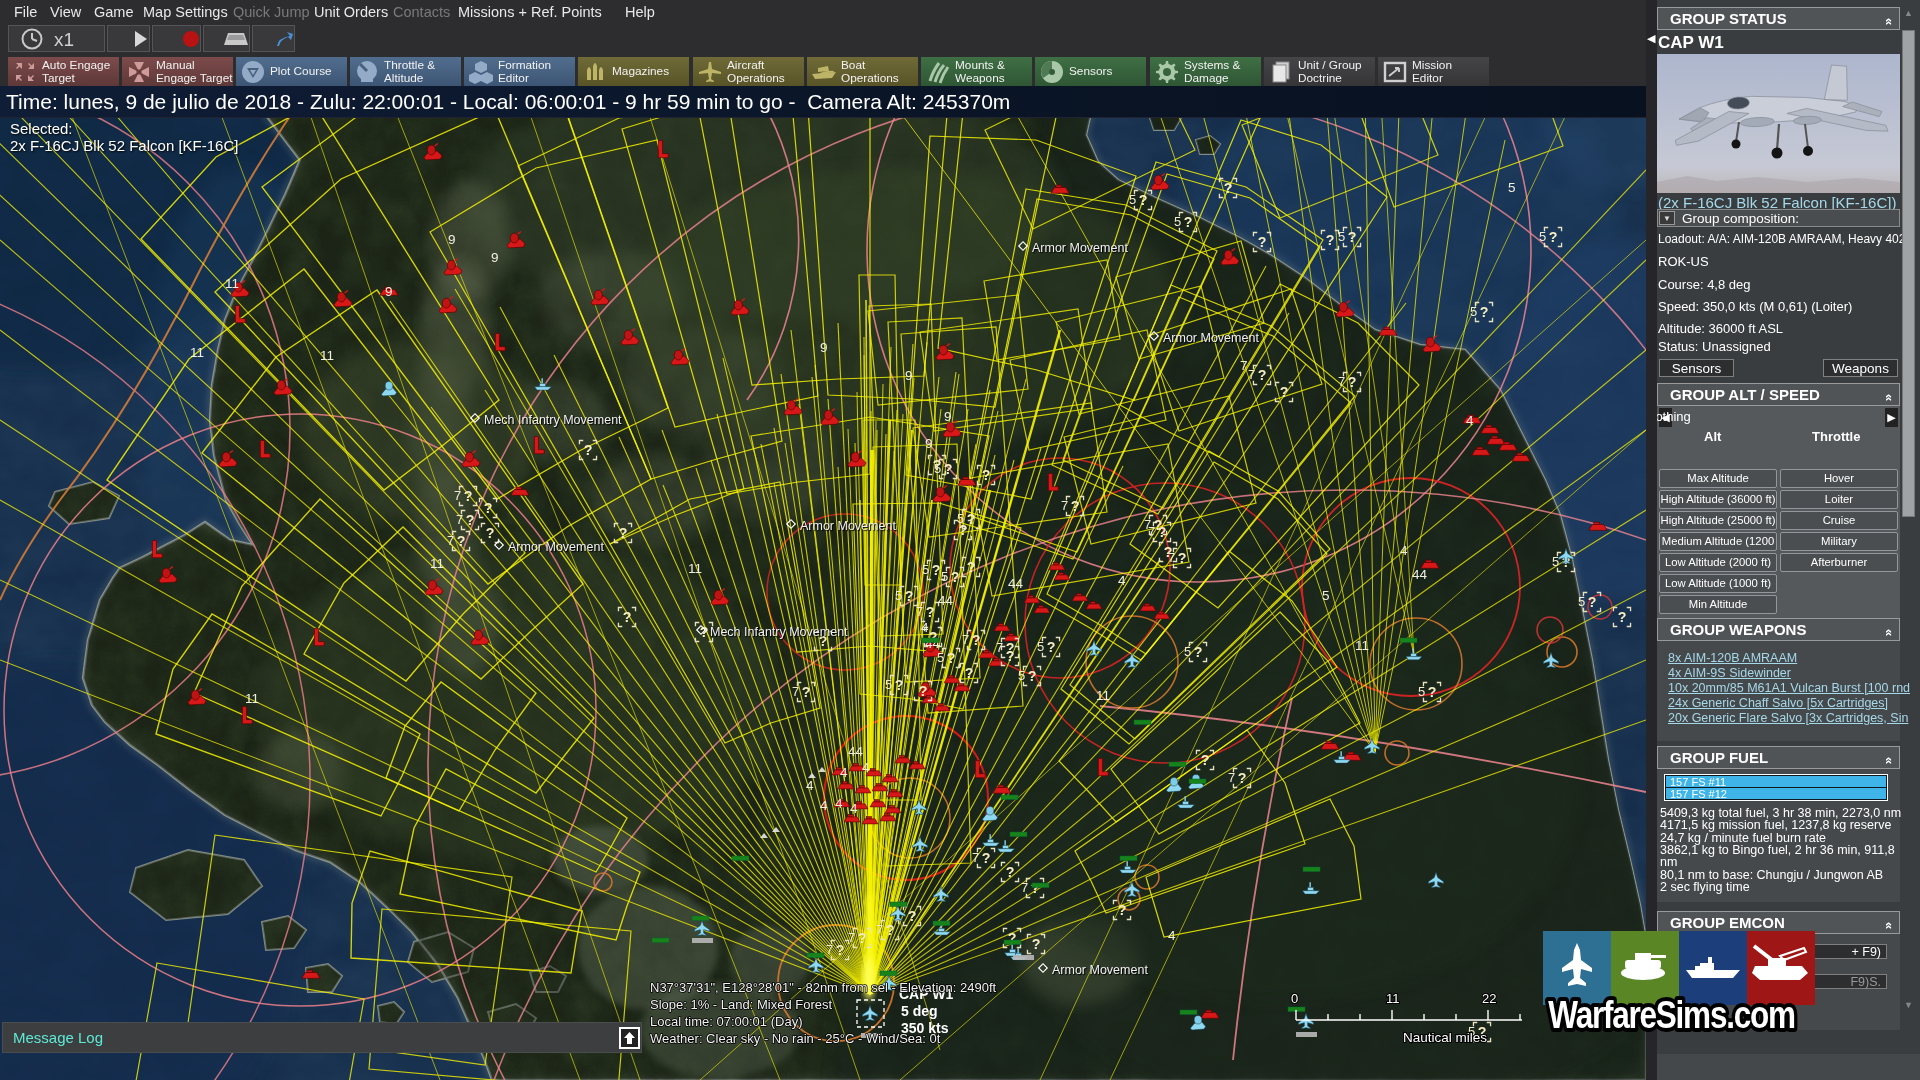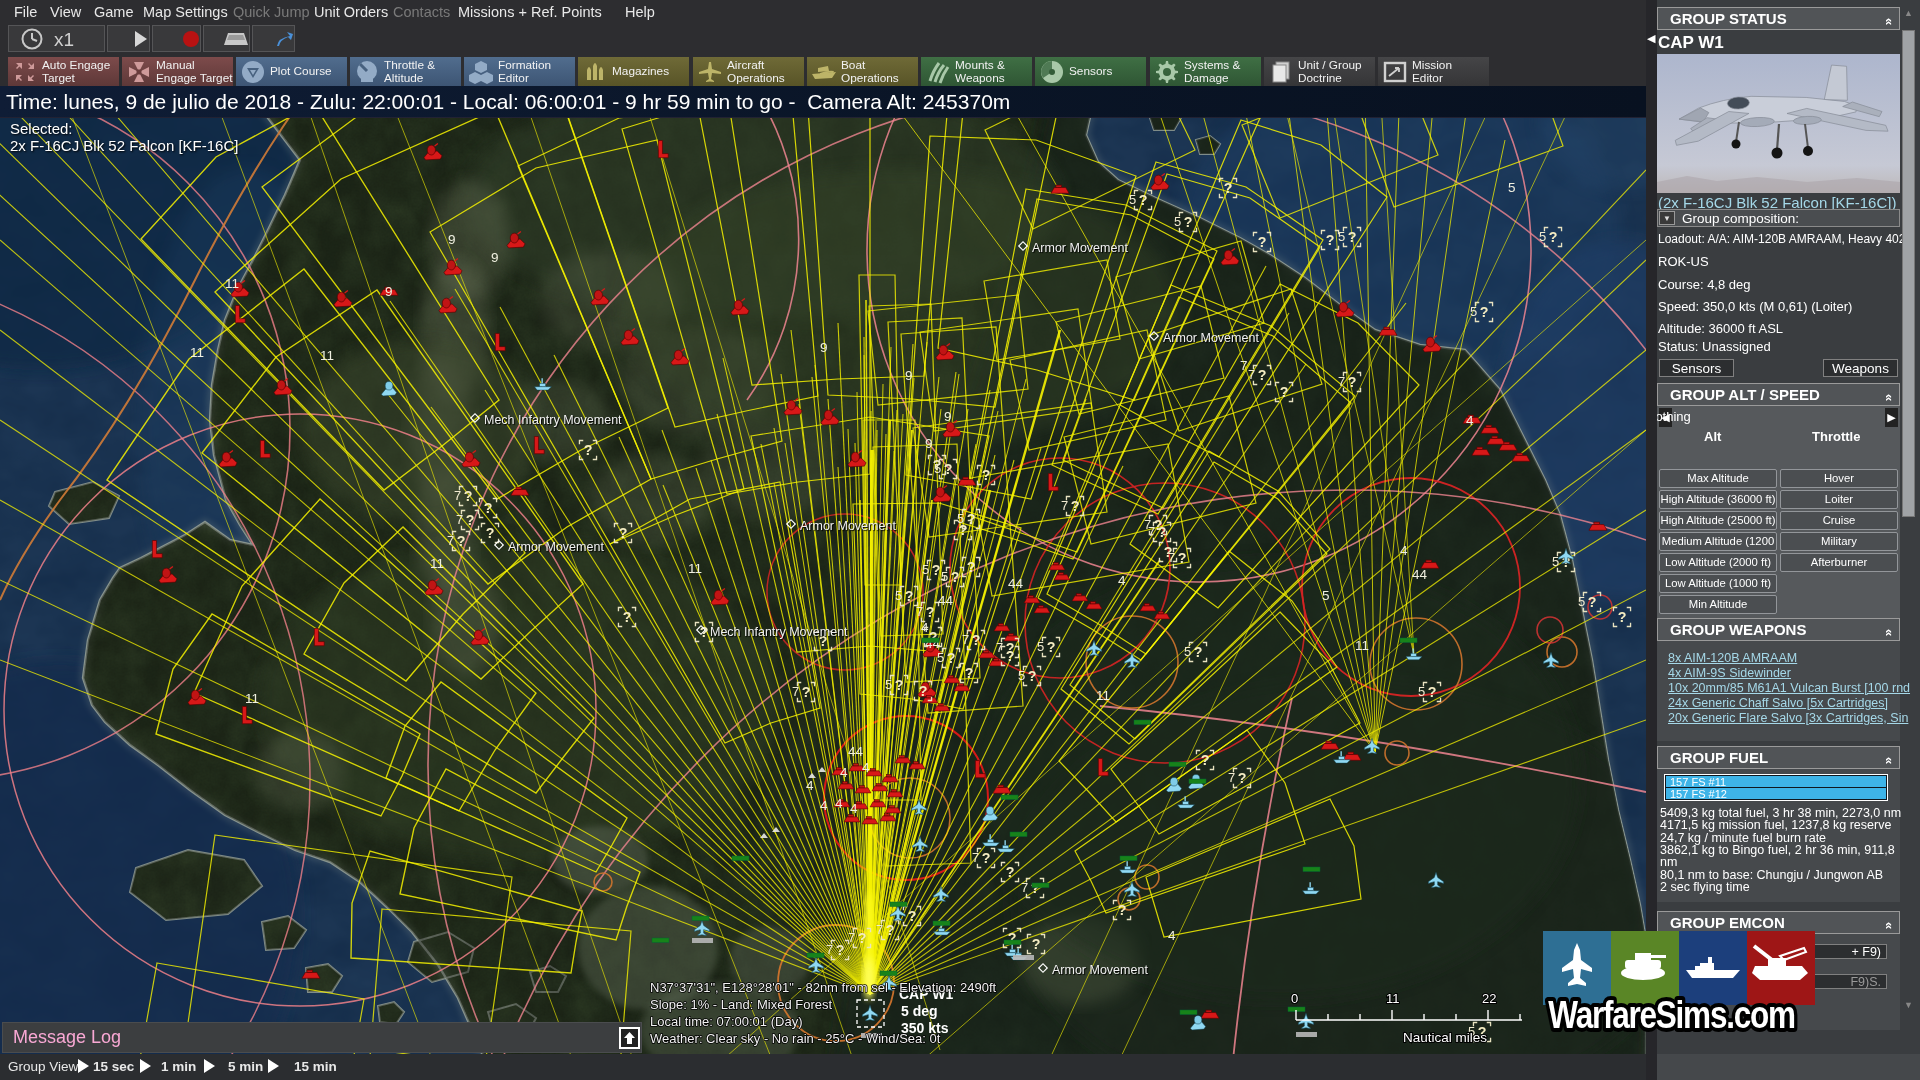--- a/index.html
+++ b/index.html
@@ -42,21 +42,21 @@
 .panelhead .chev{position:absolute;right:6px;top:3px;font-weight:bold;font-size:13px;transform:rotate(90deg)}
 .sbtxt{position:absolute;color:#fff;font-size:13px;white-space:nowrap}
 .sbbtn{position:absolute;background:#2c2e30;border:1px solid #808080;color:#fff;
  font-size:13.5px;text-align:center}
 .altbtn{position:absolute;width:118px;height:19px;background:#4b4e51;border:1px solid #93969a;
  border-radius:2px;color:#fff;font-size:11.3px;text-align:center;line-height:17px;
  overflow:hidden;white-space:nowrap}
 .wlink{position:absolute;color:#a5d8e8;font-size:12.5px;text-decoration:underline;white-space:nowrap}
 
 #msglog{position:absolute;left:2px;top:1022px;width:640px;height:31px;background:#3c3e40;
- border:1px solid #4a4c4e;color:#f9a8d4;font-size:18px;line-height:29px;padding-left:10px;z-index:35}
+ border:1px solid #4a4c4e;color:#5eead4;font-size:15px;line-height:29px;padding-left:10px;z-index:35}
 #upbox{position:absolute;left:619px;top:1027px;width:21px;height:22px;background:#222;
  border:2px solid #fff;z-index:36}
 #groupbar{position:absolute;left:0;top:1054px;width:1646px;height:26px;background:#2b2d30;
  color:#e8e8e8;font-size:13.5px;z-index:35}
 #groupbar span{position:absolute;top:5px}
 #botright{position:absolute;left:1646px;top:1054px;width:274px;height:26px;background:#45484b;z-index:34}
 .tri{position:absolute;top:5px;width:0;height:0;border-left:11px solid #fff;
  border-top:7px solid transparent;border-bottom:7px solid transparent}
 
 #map{position:absolute;left:0;top:85px;width:1646px;height:995px;background:#16304f;overflow:hidden}
@@ -1448,31 +1448,20 @@
         </span>
         <span>Mission<br>Editor</span>
       </div>
     </div>
  <div id="timebar">Time: lunes, 9 de julio de 2018 - Zulu: 22:00:01 - Local: 06:00:01  - 9 hr 59 min to go -&nbsp; Camera Alt: 245370m</div>
  <div id="selbox">Selected:<br><span style="font-size:15px">2x F-16CJ Blk 52 Falcon [KF-16C]</span></div>
  <div id="msglog">Message Log</div>
  <div id="upbox"><svg width="17" height="18">
         <path d="M8.5,3 L14,9 L11,9 L11,15 L6,15 L6,9 L3,9 Z" fill="#fff"></path>
       </svg></div>
- <div id="groupbar">
-      <span style="left:8px">Group View</span>
-      <span class="tri" style="left:78px"></span>
-      <span style="left:93px;font-weight:bold">15 sec</span>
-      <span class="tri" style="left:140px"></span>
-      <span style="left:161px;font-weight:bold">1 min</span>
-      <span class="tri" style="left:204px"></span>
-      <span style="left:228px;font-weight:bold">5 min</span>
-      <span class="tri" style="left:268px"></span>
-      <span style="left:294px;font-weight:bold">15 min</span>
-    </div>
  <div id="botright"></div>
  <div id="sidestrip"></div>
  <div id="collapser">◀</div>
 
 <div id="sidebar">
  <div class="panelhead" style="top:7px">GROUP STATUS<span class="chev">«</span></div>
  <div class="sbtxt" style="left:12px;top:33px;font-weight:bold;font-size:17px">CAP W1</div>
  <svg width="243" height="139" viewBox="0 0 243 139" style="position:absolute;left:11px;top:54px">
         <defs>
           <linearGradient id="sky" x1="0" y1="0" x2="0" y2="1">

